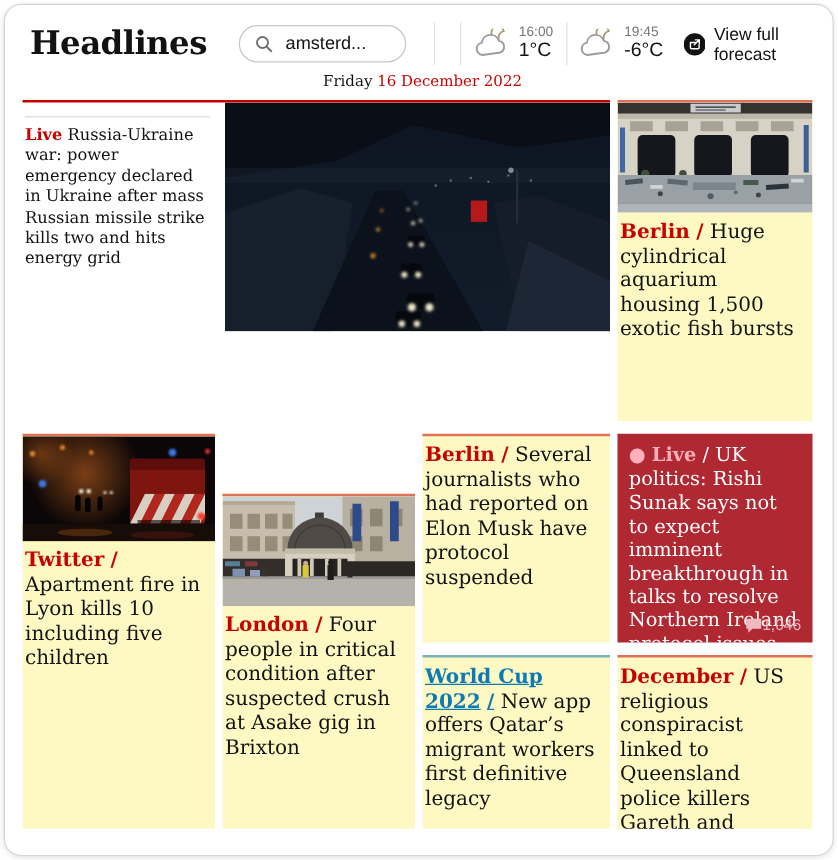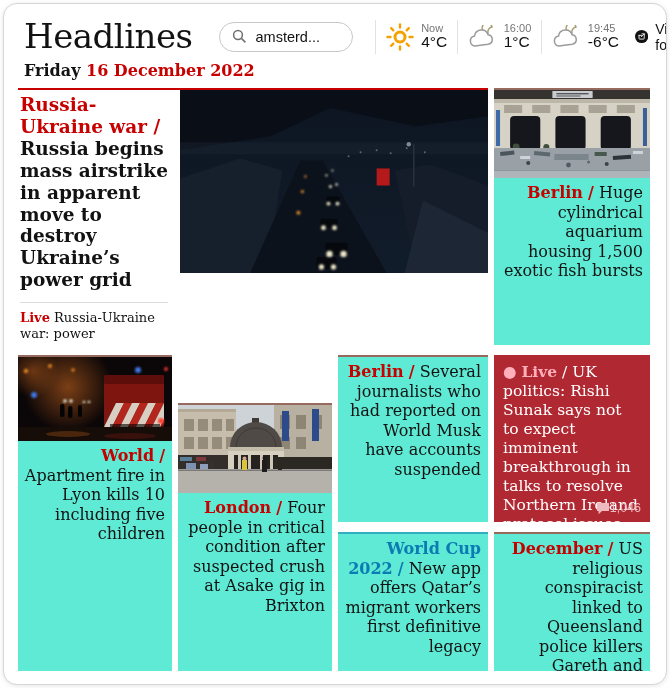--- a/index.html
+++ b/index.html
@@ -3,49 +3,49 @@
 <meta charset="utf-8">
 <style>
   html,body{margin:0;padding:0;background:#fff;}
   .canvas{width:670px;height:688px;position:relative;font-family:"Liberation Sans",sans-serif;color:#121212;}
   .frame{position:absolute;inset:3px;border:1px solid #d6d6d6;border-radius:14px;
          box-shadow:0 1px 5px rgba(0,0,0,.10);background:#fff;box-sizing:border-box;
          padding:14px 14px 10px 14px;overflow:hidden;}
 
   
   .header-top{display:flex;align-items:center;}
-  .page-title{font-family:"DejaVu Serif","Liberation Serif",serif;font-weight:400;
-              font-size:34px;line-height:1.1;margin:0 0 0 6px;letter-spacing:-.5px;}
+  .page-title{font-family:"DejaVu Serif","Liberation Serif",serif;font-weight:700;
+              font-size:26px;line-height:1.1;margin:0 0 0 6px;letter-spacing:-.5px;}
   .search{display:flex;align-items:center;gap:7px;border:1px solid #c7c7c7;border-radius:16px;
           padding:5px 12px;margin-left:26px;background:#fff;}
   .search input{border:none;outline:none;width:82px;font-size:14.5px;background:transparent;
                 color:#121212;font-family:"Liberation Sans",sans-serif;}
   .weather{display:flex;align-items:center;margin-left:12px;flex:1;}
   .vdiv{width:1px;height:34px;background:#e2e2e2;margin:0 10px;}
   .wslot{display:flex;align-items:center;gap:6px;}
   .wtxt{display:flex;flex-direction:column;line-height:1.05;}
   .wlabel{font-size:11px;color:#767676;}
   .wtemp{font-size:15.5px;color:#121212;}
   .forecast{display:flex;align-items:center;gap:7px;margin-left:16px;cursor:pointer;}
   .forecast span{font-size:14px;color:#121212;}
-  .date-line{font-family:"DejaVu Serif","Liberation Serif",serif;font-weight:700;font-size:16px;
-             margin:6px 0 8px 6px;}
+  .date-line{font-family:"DejaVu Serif","Liberation Serif",serif;font-weight:400;font-size:12px;
+             margin:6px 0 8px 6px;text-align:center;}
   .date-line .red{color:#c70000;}
 
   
   .grid{display:grid;grid-template-columns:154px 154px 150px 156px;
         grid-template-rows:257px 167px 139px;column-gap:6px;row-gap:10px;}
-  .card{background:#5eead4;border-top:2px solid rgba(199,0,0,.55);overflow:hidden;cursor:pointer;text-align:right;}
+  .card{background:#fef9c3;border-top:2px solid rgba(199,0,0,.55);overflow:hidden;cursor:pointer;}
   .card img,.card svg{display:block;}
   .card-body{padding:5px 7px 0 2px;}
   h2{margin:0;font-family:"DejaVu Serif","Liberation Serif",serif;font-weight:400;
      font-size:16px;line-height:1.22;color:#121212;}
   .kicker{font-weight:700;color:#c70000;}
   .kicker-sep{font-weight:700;color:#c70000;}
-  .blue .kicker,.blue .kicker-sep{color:#0c7bb3;}
+  .blue .kicker,.blue .kicker-sep{color:#0c7bb3;text-decoration:underline;}
 
   
   .main-story{grid-column:1/4;grid-row:1;background:#fff;border-top:2px solid #c70000;
               display:flex;gap:8px;overflow:hidden;cursor:pointer;}
   .main-text{width:154px;flex:none;}
   .main-text h2{font-size:18.5px;line-height:1.18;font-weight:700;padding:4px 0 0 2px;}
   .main-text .kicker,.main-text .kicker-sep{font-weight:700;}
   .divider{border-top:1px solid #dcdcdc;margin:11px 4px 7px 2px;}
   .related{margin:0;padding:0 2px;font-family:"DejaVu Serif","Liberation Serif",serif;
            font-size:13px;line-height:1.26;color:#121212;}
@@ -84,39 +84,20 @@
       <svg width="15" height="15" viewBox="0 0 15 15">
         <circle cx="6" cy="6" r="4.4" fill="none" stroke="#6f6f6f" stroke-width="1.5"></circle>
         <line x1="9.4" y1="9.4" x2="13.4" y2="13.4" stroke="#6f6f6f" stroke-width="1.5"></line>
       </svg>
       <input type="text" value="amsterd..." style="">
     </div>
 
     <div class="weather">
       <div class="vdiv"></div>
 
-      <div class="wslot">
-        <svg width="30" height="30" viewBox="0 0 30 30">
-          <circle cx="15" cy="15" r="5" fill="none" stroke="#f7a100" stroke-width="3"></circle>
-          <g stroke="#f7a100" stroke-width="2.4" stroke-linecap="round">
-            <line x1="15" y1="2.5" x2="15" y2="5.5"></line>
-                <line x1="15" y1="24.5" x2="15" y2="27.5"></line>
-            <line x1="2.5" y1="15" x2="5.5" y2="15"></line>
-                <line x1="24.5" y1="15" x2="27.5" y2="15"></line>
-            <line x1="6.2" y1="6.2" x2="8.3" y2="8.3"></line>
-                <line x1="21.7" y1="21.7" x2="23.8" y2="23.8"></line>
-            <line x1="6.2" y1="23.8" x2="8.3" y2="21.7"></line>
-                <line x1="21.7" y1="8.3" x2="23.8" y2="6.2"></line>
-          </g>
-        </svg>
-        <div class="wtxt">
-          <span class="wlabel">Now</span>
-          <span class="wtemp">4°C</span>
-        </div>
-      </div>
       <div class="vdiv"></div>
 
       <div class="wslot">
         <svg width="30" height="24" viewBox="0 0 30 24">
           <path d="M20 8 a5 5 0 1 1 4 -6 a5 5 0 0 0 -4 6z" fill="none" stroke="#a59a6e" stroke-width="1.4"></path>
           <path d="M7 21 a5 5 0 0 1 -.5 -9.9 a7 7 0 0 1 13.6 -1.4 a4.8 4.8 0 0 1 .9 9.3 l-1 .2z" fill="#fff" stroke="#9b9b9b" stroke-width="1.5"></path>
         </svg>
         <div class="wtxt">
           <span class="wlabel">16:00</span>
           <span class="wtemp">1°C</span>
@@ -148,25 +129,20 @@
 
   <div class="date-line">
     <span>Friday</span>
     <span class="red">16 December 2022</span>
   </div>
 
   <div class="grid">
 
     <article class="main-story">
       <div class="main-text">
-        <h2>
-          <span class="kicker">Russia-Ukraine war</span>
-          <span class="kicker-sep">/</span>
-          <span>Russia begins mass airstrike in apparent move to destroy Ukraine’s power grid</span>
-        </h2>
         <div class="divider"></div>
         <p class="related">
           <span class="live-label">Live</span>
           <span>Russia-Ukraine war: power emergency declared in Ukraine after mass Russian missile strike kills two and hits energy grid</span>
         </p>
       </div>
       <div class="main-image">
         <svg viewBox="0 0 307 182" preserveAspectRatio="none">
           <defs>
             <linearGradient id="gsky" x1="0" y1="0" x2="0" y2="1">
@@ -328,21 +304,21 @@
           </g>
           <circle cx="143" cy="64" r="3" fill="#ff4030" filter="url(#bl2)"></circle>
           <rect x="92" y="67" width="50" height="6" fill="#000" opacity=".6"></rect>
           <rect y="70" width="154" height="14" fill="#160d09"></rect>
           <ellipse cx="50" cy="77" rx="22" ry="3" fill="#8a4512" opacity=".45"></ellipse>
           <ellipse cx="112" cy="79" rx="26" ry="3" fill="#5a1410" opacity=".5"></ellipse>
         </svg>
       </div>
       <div class="card-body">
         <h2>
-          <span class="kicker">World</span>
+          <span class="kicker">Twitter</span>
           <span class="kicker-sep">/</span>
           <span>Apartment fire in Lyon kills 10 including five children</span>
         </h2>
       </div>
     </article>
 
     <article class="card london">
       <div>
         <svg class="cardimg" viewBox="0 0 154 88" preserveAspectRatio="none" height="88">
           <rect width="154" height="88" fill="#ced3d7"></rect>
@@ -406,21 +382,21 @@
           <span>Four people in critical condition after suspected crush at Asake gig in Brixton</span>
         </h2>
       </div>
     </article>
 
     <article class="card twitter">
       <div class="card-body">
         <h2>
           <span class="kicker">Berlin</span>
           <span class="kicker-sep">/</span>
-          <span>Several journalists who had reported on World Musk have accounts suspended</span>
+          <span>Several journalists who had reported on Elon Musk have protocol suspended</span>
         </h2>
       </div>
     </article>
 
     <article class="livebox">
       <h2>
         <span class="live-bullet">●</span>
         <span class="live-label">Live</span>
         <span class="kicker-sep">/</span>
         <span>UK politics: Rishi Sunak says not to expect imminent breakthrough in talks to resolve Northern Ireland protocol issues</span>

